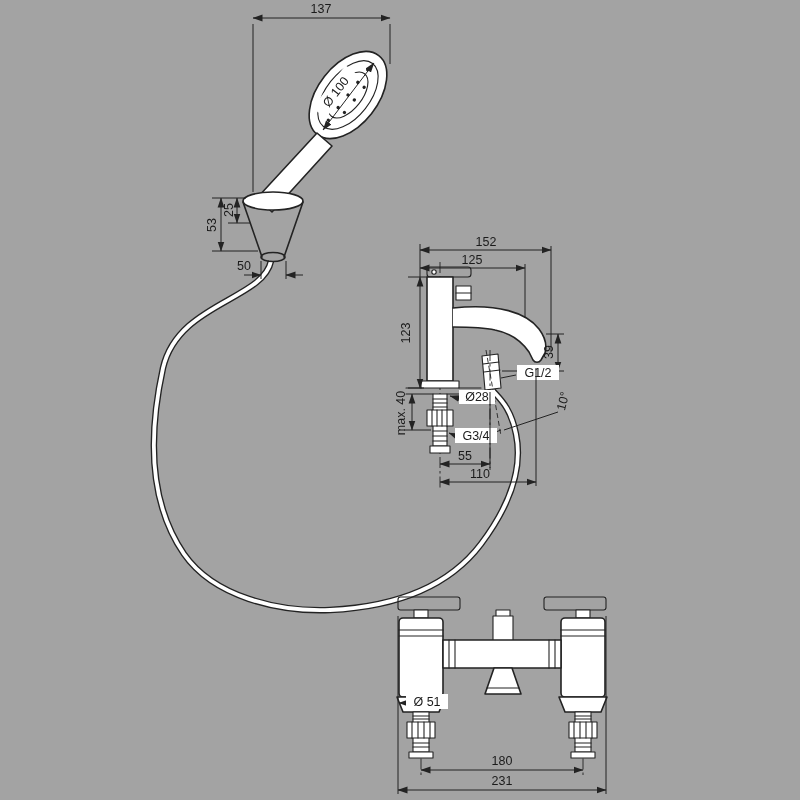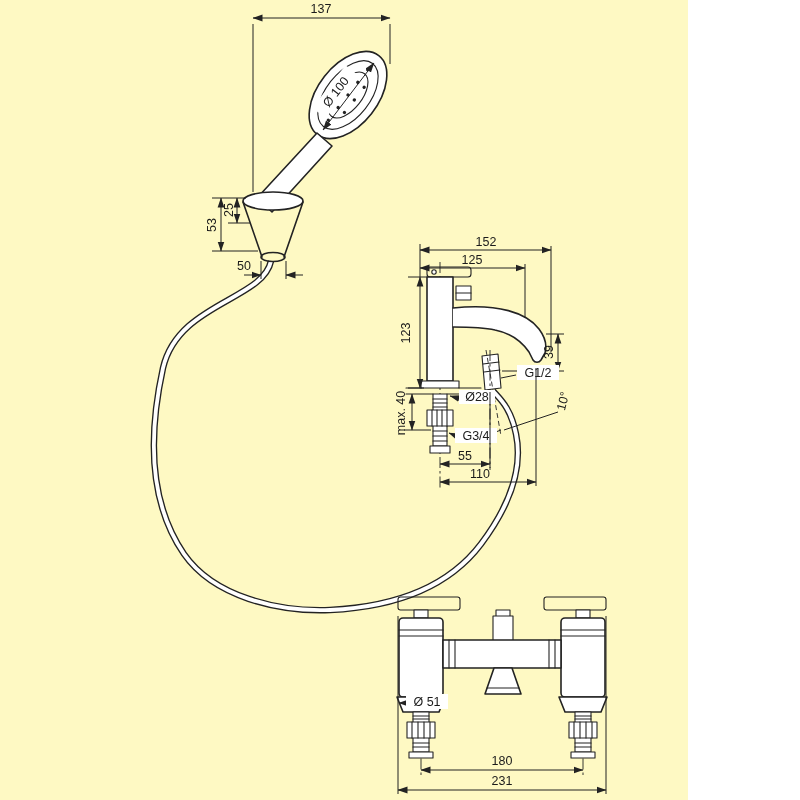--- a/index.html
+++ b/index.html
@@ -3,21 +3,21 @@
 <meta charset="utf-8">
 <style>
   html, body {
     margin: 0;
     padding: 0;
     background: #ffffff;
     width: 800px;
     height: 800px;
     font-family: "Liberation Sans", sans-serif;
   }
-  .stage { position: relative; width: 688px; height: 800px; background: #fef9c3; }
+  .stage { position: relative; width: 800px; height: 800px; background: #a3a3a3; }
   svg { display: block; }
   svg text {
     font-family: "Liberation Sans", sans-serif;
     font-size: 12.5px;
     fill: #1b1b1b;
   }
   .ol  { fill: none; stroke: #232323; stroke-width: 1.6; stroke-linejoin: round; stroke-linecap: round; }
   .ol2 { fill: none; stroke: #232323; stroke-width: 1.1; stroke-linejoin: round; stroke-linecap: round; }
   .fillw { fill: #ffffff; }
   .dim { fill: none; stroke: #232323; stroke-width: 1; }

